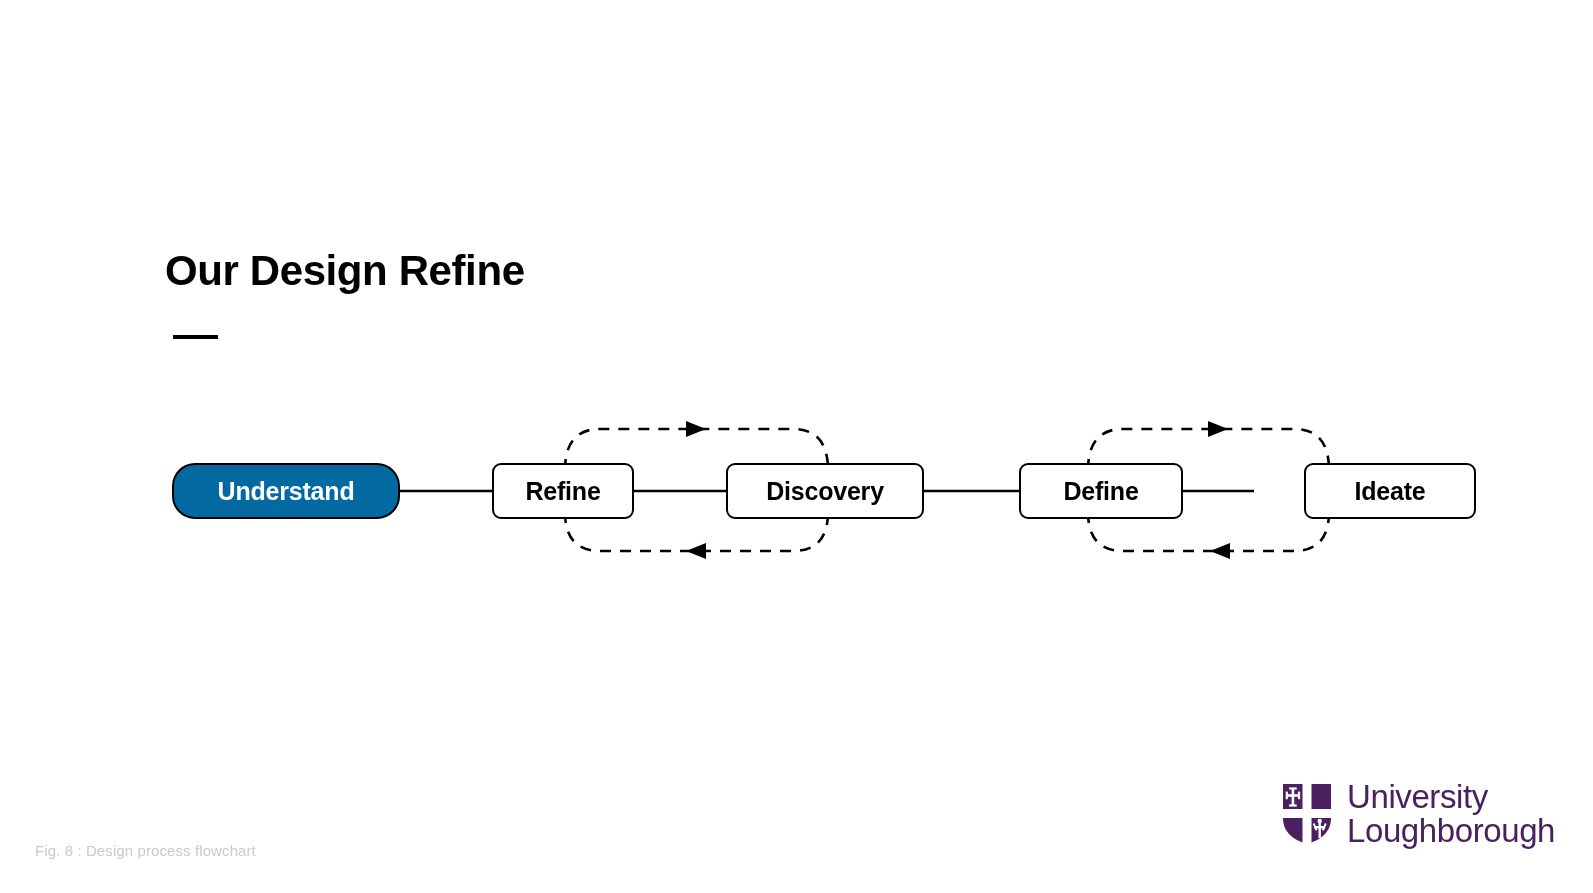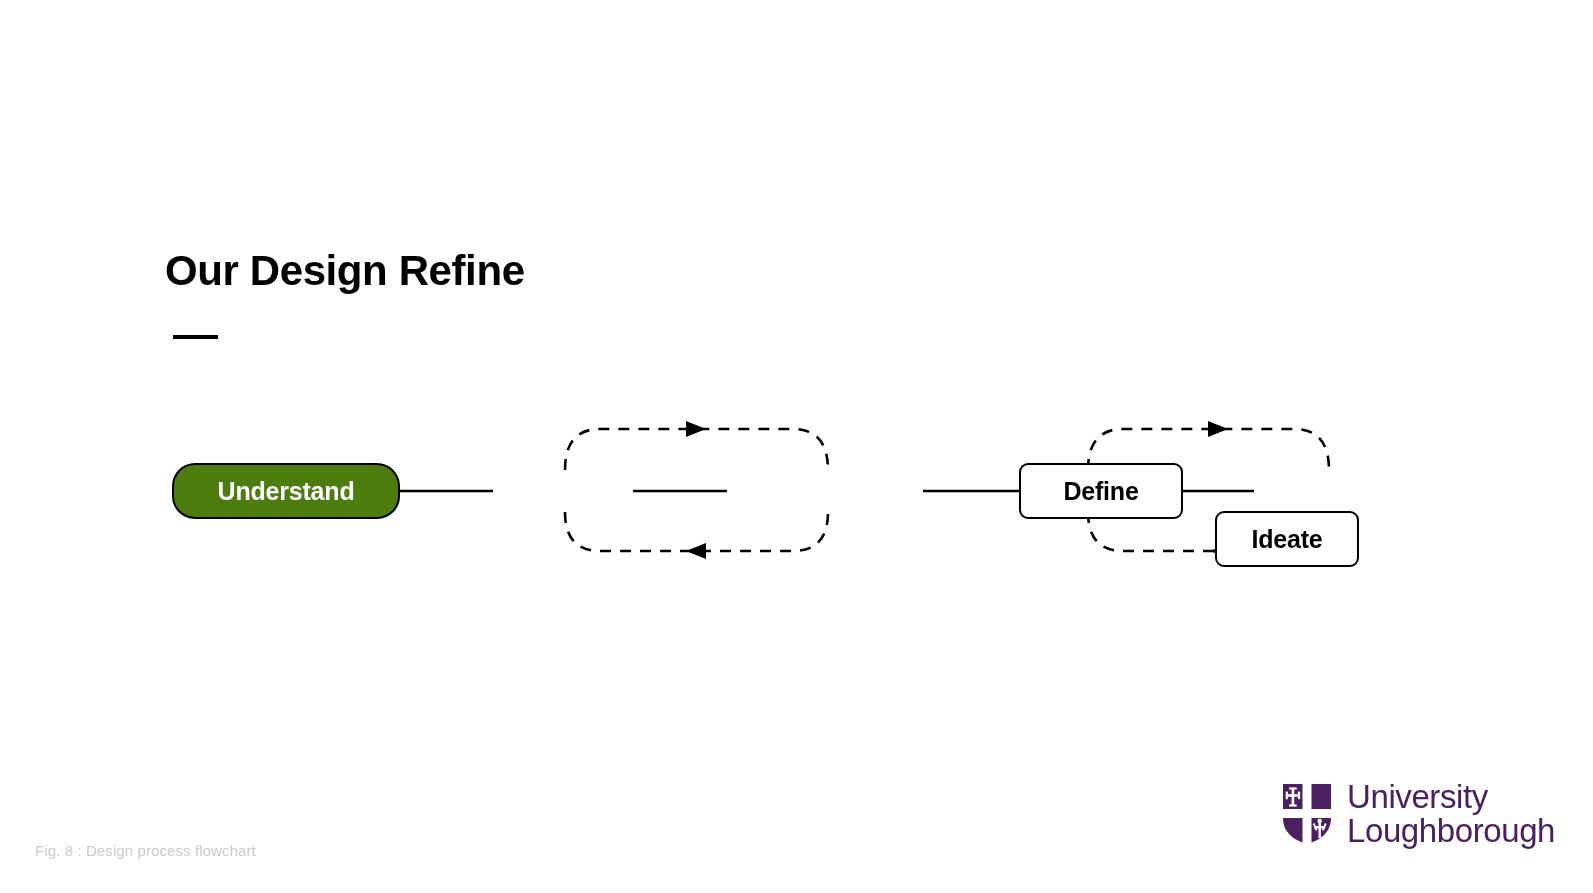--- a/index.html
+++ b/index.html
@@ -69,31 +69,31 @@
     font-size: 25px;
     font-weight: 700;
     letter-spacing: -0.2px;
     white-space: nowrap;
     background: #ffffff;
     border: 2.5px solid #000000;
     color: #000000;
     z-index: 2;
   }
   .node.filled {
-    background: #4d7c0f;
+    background: #0369a1;
     border-color: #000000;
     color: #ffffff;
     border-radius: 23px;
   }
 
   #node-understand { left: 172px; top: 463px; width: 228px; }
   #node-refine     { left: 492px; top: 463px; width: 142px; }
   #node-discovery  { left: 726px; top: 463px; width: 198px; }
   #node-define     { left: 1019px; top: 463px; width: 164px; }
-  #node-ideate     { left: 1215px; top: 463px; width: 144px; margin-top: 48px; }
+  #node-ideate     { left: 1304px; top: 463px; width: 172px; }
 
   
   #caption {
     position: absolute;
     left: 35px;
     top: 842px;
     font-size: 15px;
     font-weight: 400;
     color: #c9c9cf;
     letter-spacing: 0.1px;
@@ -150,20 +150,22 @@
 
       <g stroke="#000000" stroke-width="2.6" fill="none" stroke-dasharray="11 9" stroke-linecap="butt">
         <path d="M 1088 470 Q 1088 429 1123 429 L 1294 429 Q 1329 429 1329 470"></path>
         <path d="M 1088 512 Q 1088 551 1123 551 L 1294 551 Q 1329 551 1329 512"></path>
       </g>
       <polygon points="1208,421 1228,429 1208,437" fill="#000000"></polygon>
       <polygon points="1230,543 1210,551 1230,559" fill="#000000"></polygon>
     </svg>
 
     <div class="node filled" id="node-understand">Understand</div>
+    <div class="node" id="node-refine">Refine</div>
+    <div class="node" id="node-discovery">Discovery</div>
     <div class="node" id="node-define">Define</div>
     <div class="node" id="node-ideate">Ideate</div>
   </div>
 
   <div id="caption">Fig. 8 : Design process flowchart</div>
 
   <div id="logo">
     <svg id="logo-crest" viewBox="0 0 52 64" xmlns="http://www.w3.org/2000/svg">
 
       <path fill="#4a2060" d="M2 2 H50 V36 C50 50 40 58 26 62 C12 58 2 50 2 36 Z"></path>

